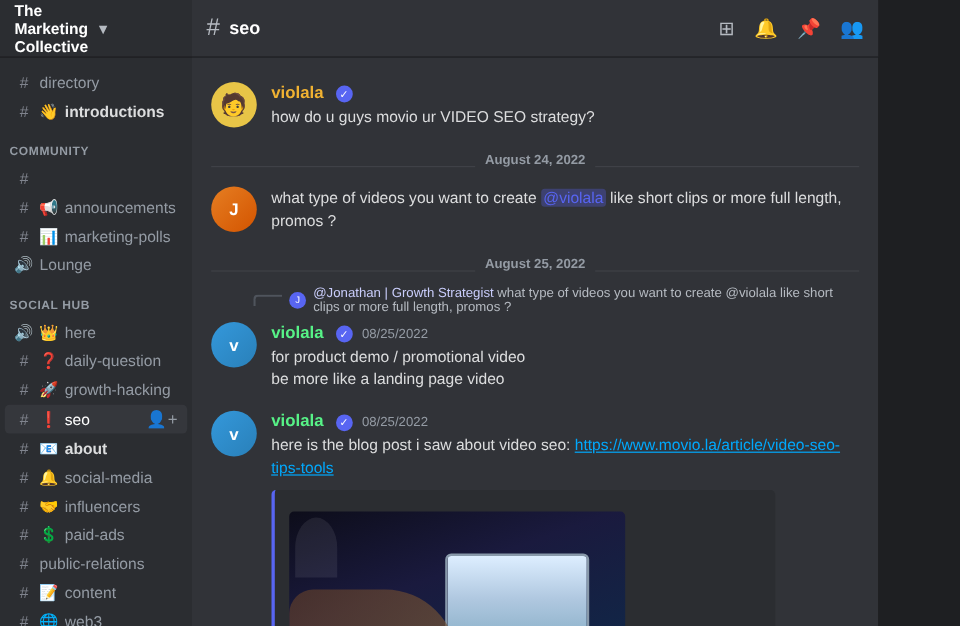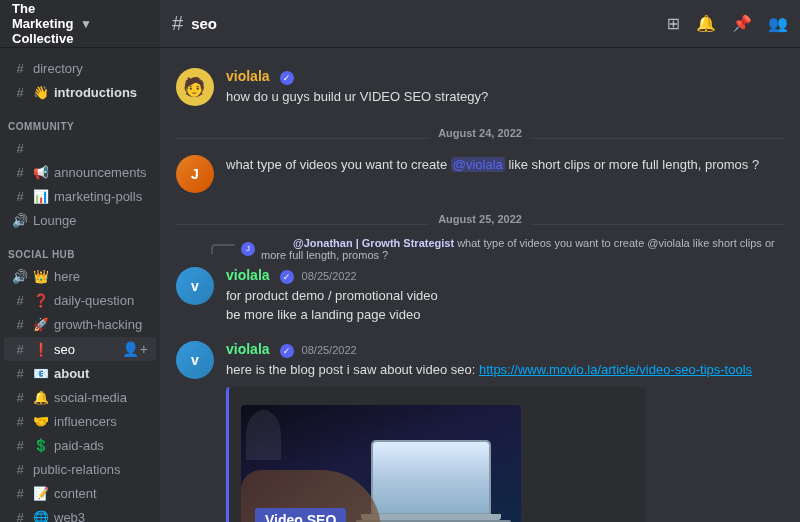--- a/index.html
+++ b/index.html
@@ -56,21 +56,21 @@
     .embed-title { font-size: 13px; font-weight: 600; color: #5865f2; margin-bottom: 6px; line-height: 1.4; }
     .embed-desc { font-size: 12px; color: #dcddde; line-height: 1.5; margin-bottom: 8px; }
 
     .link { color: #00a8fc; text-decoration: underline; font-size: 13px; }
 
     .verified-icon { display: inline-block; width: 14px; height: 14px; background: #5865f2; border-radius: 50%; color: #fff; font-size: 9px; text-align: center; line-height: 14px; margin-left: 2px; }
   </style>
 </head>
 <body>
 
-<div style="display:flex; flex-direction:column; height:522px; width:800px; overflow:hidden;">
+<div style="display:flex; flex-direction:column; height:522px; width:732px; overflow:hidden;">
 
   <div style="display:flex; height:48px; flex-shrink:0;">
     <div class="server-title-bar">
       <span style="font-size:13px;">The Marketing Collective</span>
       <span class="chevron">▼</span>
     </div>
     <div class="top-bar" style="flex:1;">
       <div class="channel-header">
         <span style="color:#b5bac1; font-size:20px; font-weight:300;">#</span>
         <span style="font-size:15px; font-weight:700; color:#fff;">seo</span>
@@ -185,21 +185,21 @@
     <div class="content">
       <div class="messages">
 
         <div class="message">
           <div class="avatar" style="background:#e8c547; width:38px; height:38px; border-radius:50%; flex-shrink:0; display:flex; align-items:center; justify-content:center; font-size:18px;">🧑</div>
           <div class="message-body">
             <div class="message-header">
               <span class="message-author" style="color:#f0b232;">violala</span>
               <span class="verified-icon">✓</span>
             </div>
-            <div class="message-text">how do u guys build ur VIDEO SEO strategy?</div>
+            <div class="message-text">how do u guys movio ur VIDEO SEO strategy?</div>
           </div>
         </div>
 
         <div class="date-divider">
           <div class="date-divider-line"></div>
           <span class="date-divider-text">August 24, 2022</span>
           <div class="date-divider-line"></div>
         </div>
 
         <div class="message">
@@ -213,21 +213,21 @@
           <div class="date-divider-line"></div>
           <span class="date-divider-text">August 25, 2022</span>
           <div class="date-divider-line"></div>
         </div>
 
         <div style="margin-bottom:4px;">
 
           <div style="display:flex; align-items:center; gap:6px; padding-left:20px; margin-bottom:2px;">
             <div style="width:24px; height:10px; border-top:2px solid #4f545c; border-left:2px solid #4f545c; border-radius:4px 0 0 0; margin-left:15px; flex-shrink:0;"></div>
             <div style="width:14px; height:14px; border-radius:50%; background:#5865f2; display:flex; align-items:center; justify-content:center; font-size:8px; color:#fff; flex-shrink:0;">J</div>
-            <span style="font-size:11px; color:#b5bac1;"><span style="color:#c9cdfb; font-weight:700;margin-left:32px;">@Jonathan | Growth Strategist</span> what type of videos you want to create <span class="mention">@violala</span> like short clips or more full length, promos ?</span>
+            <span style="font-size:11px; color:#b5bac1;"><span style="color:#c9cdfb; font-weight:400;">@Jonathan | Growth Strategist</span> what type of videos you want to create <span class="mention">@violala</span> like short clips or more full length, promos ?</span>
           </div>
 
           <div class="message">
             <div class="avatar" style="background: linear-gradient(135deg, #3498db, #2980b9); font-size:14px; font-weight:700;">v</div>
             <div class="message-body">
               <div class="message-header">
                 <span class="message-author teal">violala</span>
                 <span class="verified-icon">✓</span>
                 <span class="message-timestamp">08/25/2022</span>
               </div>

